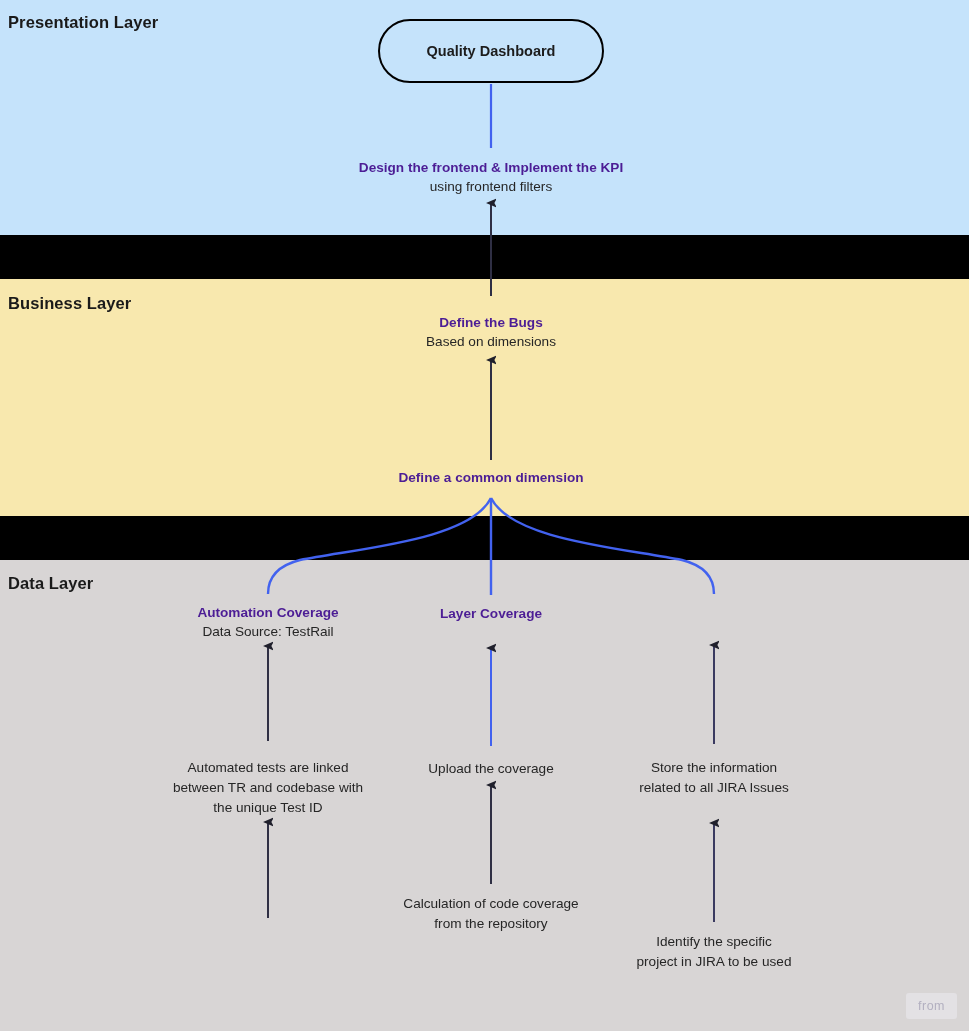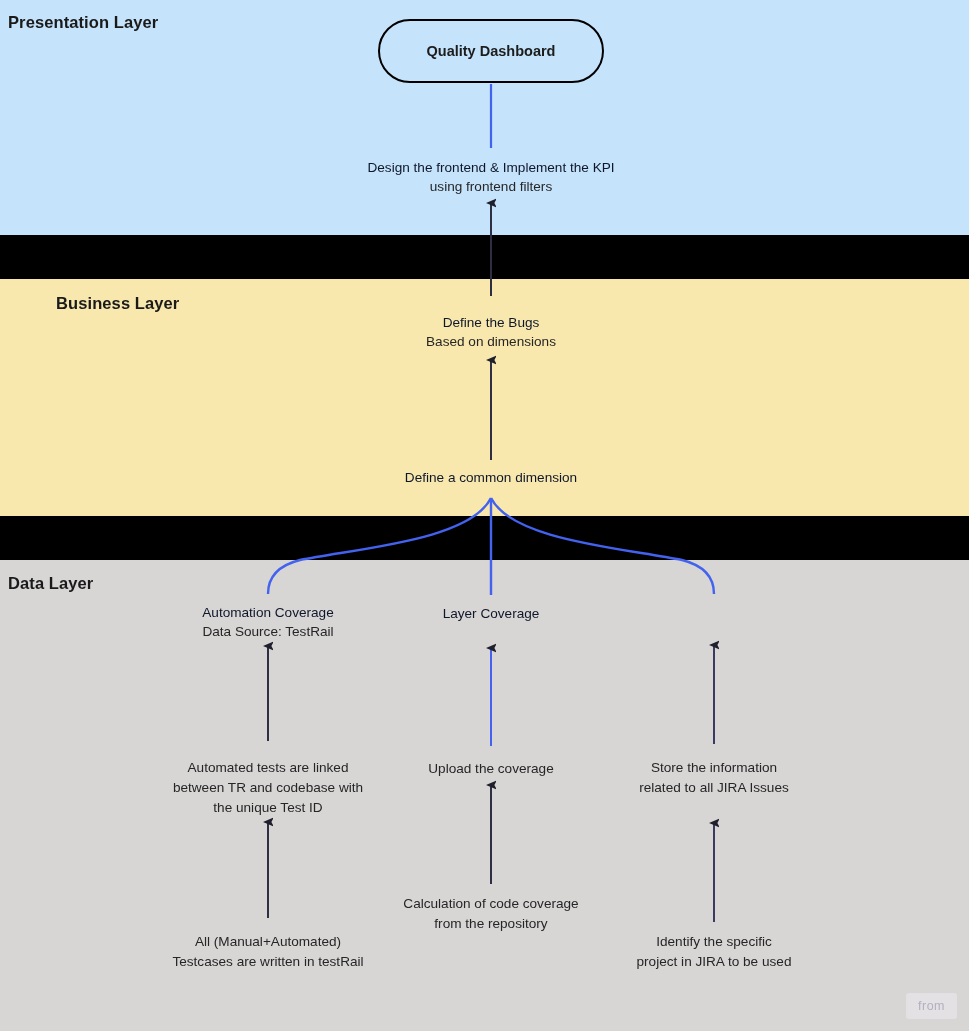--- a/index.html
+++ b/index.html
@@ -33,21 +33,21 @@
   .layer-title {
     position: absolute;
     left: 8px;
     font-size: 16.5px;
     font-weight: bold;
     color: #1a1a1a;
     letter-spacing: 0.1px;
     white-space: nowrap;
   }
   #title-presentation { top: 13px;  }
-  #title-business     { top: 294px; margin-left: 48px; }
+  #title-business     { top: 294px; }
   #title-data         { top: 574px; }
 
   
   #connectors {
     position: absolute;
     left: 0;
     top: 0;
     width: 969px;
     height: 1031px;
     pointer-events: none;
@@ -77,23 +77,23 @@
     height: 64px;
   }
 
   .text-node {
     position: absolute;
     text-align: center;
     color: #1f1f1f;
   }
   .tn-title {
     font-size: 13.6px;
-    font-weight: normal;
+    font-weight: bold;
     line-height: 19px;
-    color: #0f172a;
+    color: #4c1d95;
   }
   .tn-sub {
     font-size: 13.6px;
     font-weight: normal;
     line-height: 19px;
     color: #262626;
   }
   .tn-body {
     font-size: 13.6px;
     font-weight: normal;
@@ -212,23 +212,20 @@
   </div>
 
   <div class="text-node" id="node-upload-coverage">
     <div class="tn-body">Upload the coverage</div>
   </div>
 
   <div class="text-node" id="node-store-info">
     <div class="tn-body">Store the information related to all JIRA Issues</div>
   </div>
 
-  <div class="text-node" id="node-all-testcases">
-    <div class="tn-body">All (Manual+Automated) Testcases are written in testRail</div>
-  </div>
 
   <div class="text-node" id="node-calc-coverage">
     <div class="tn-body">Calculation of code coverage from the repository</div>
   </div>
 
   <div class="text-node" id="node-identify-project">
     <div class="tn-body">Identify the specific project in JIRA to be used</div>
   </div>
 
   <div id="miro-watermark">

